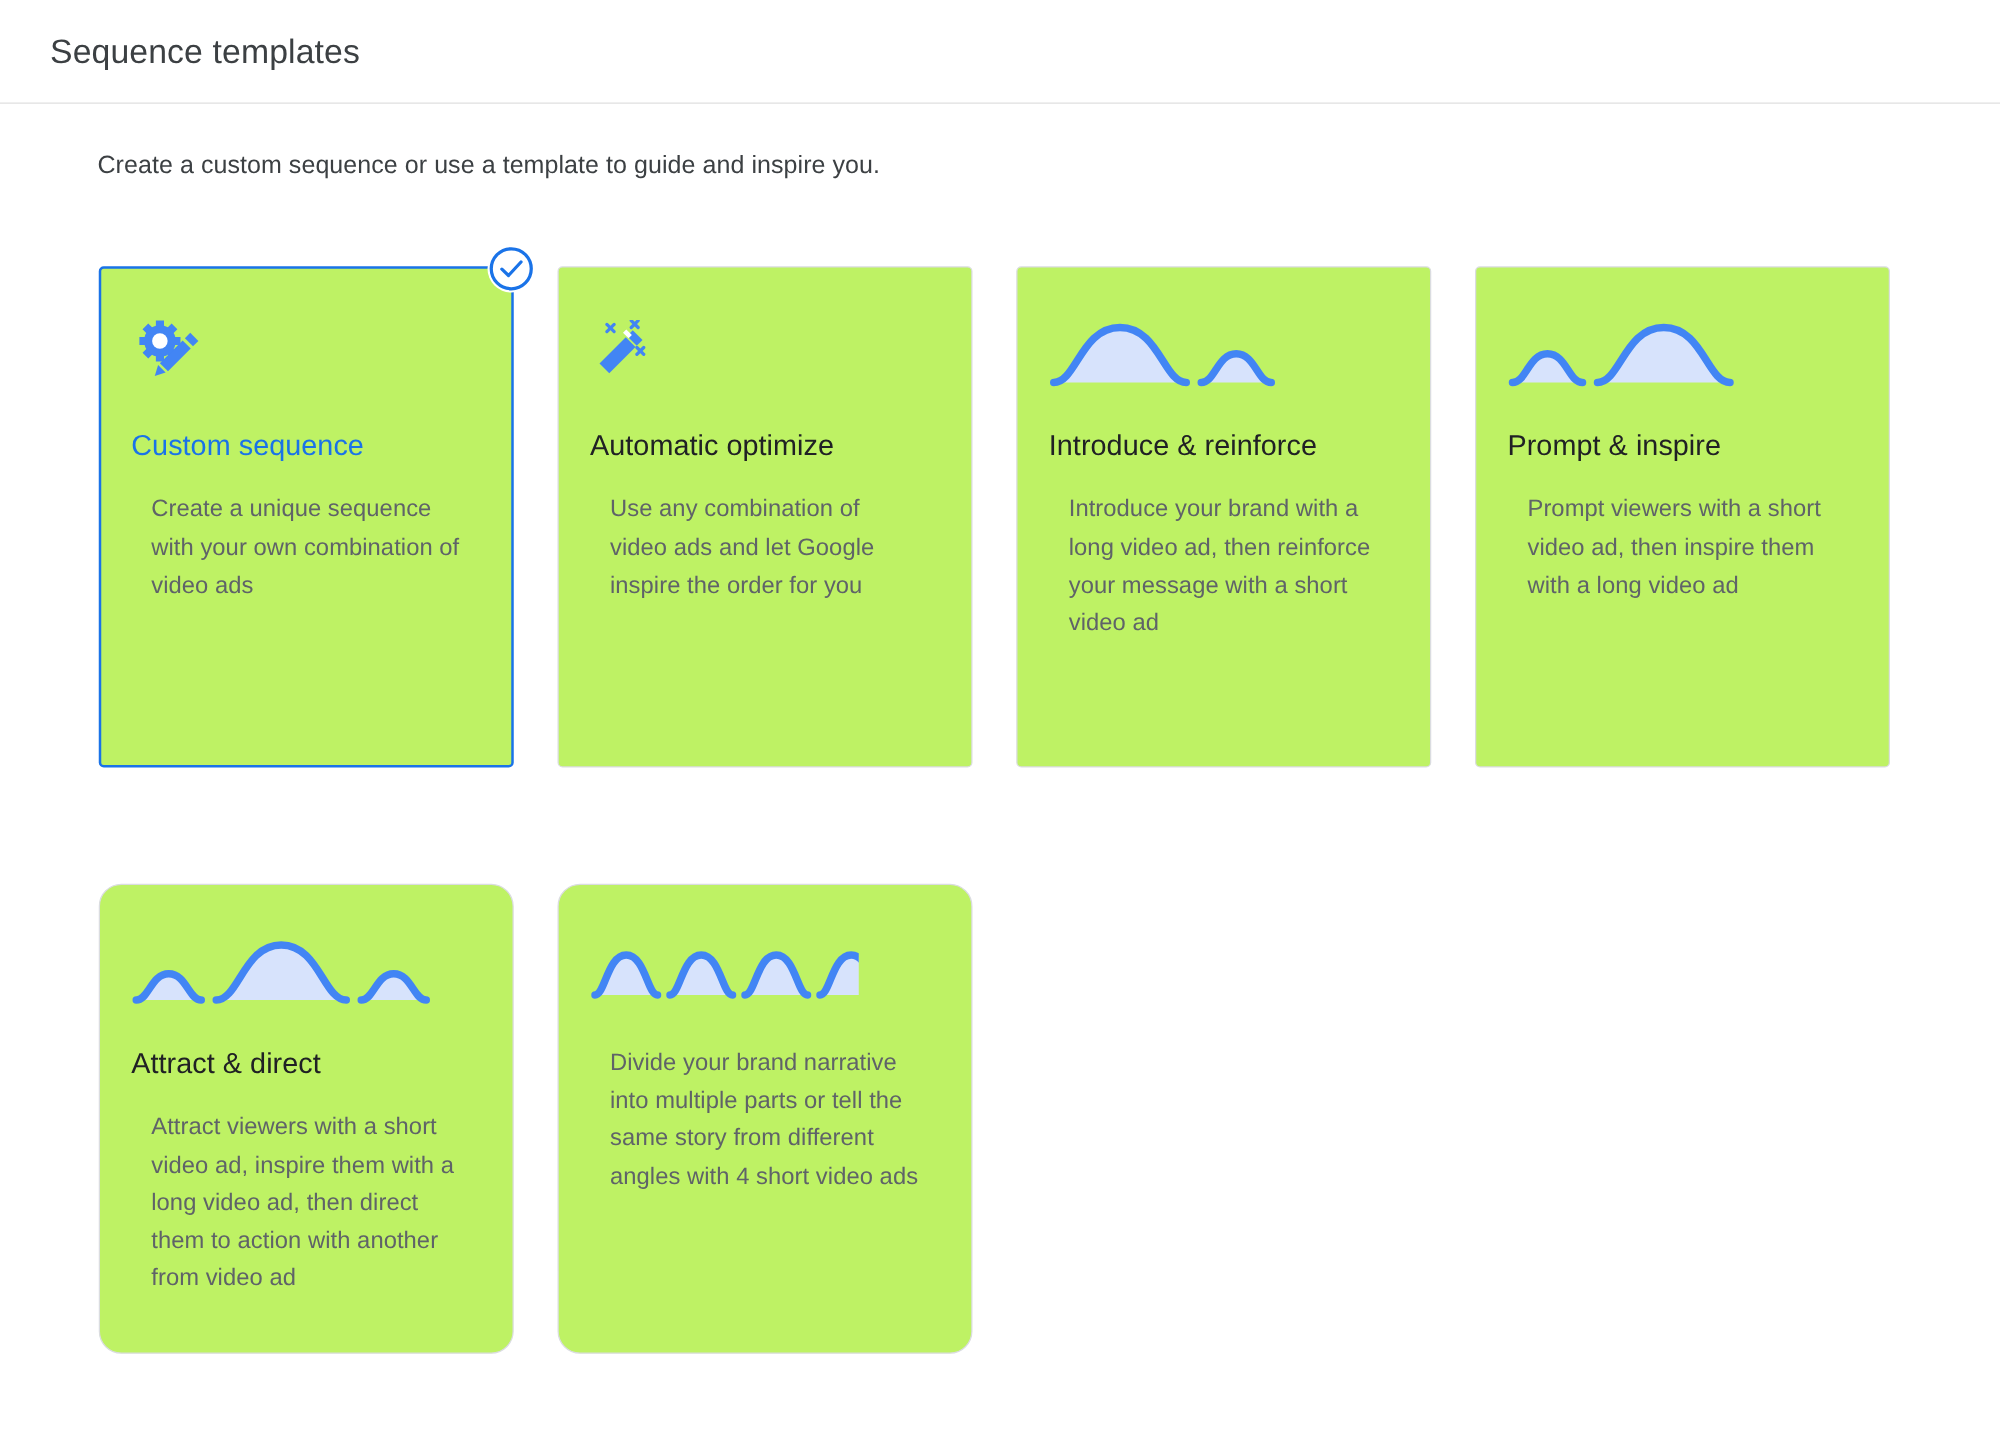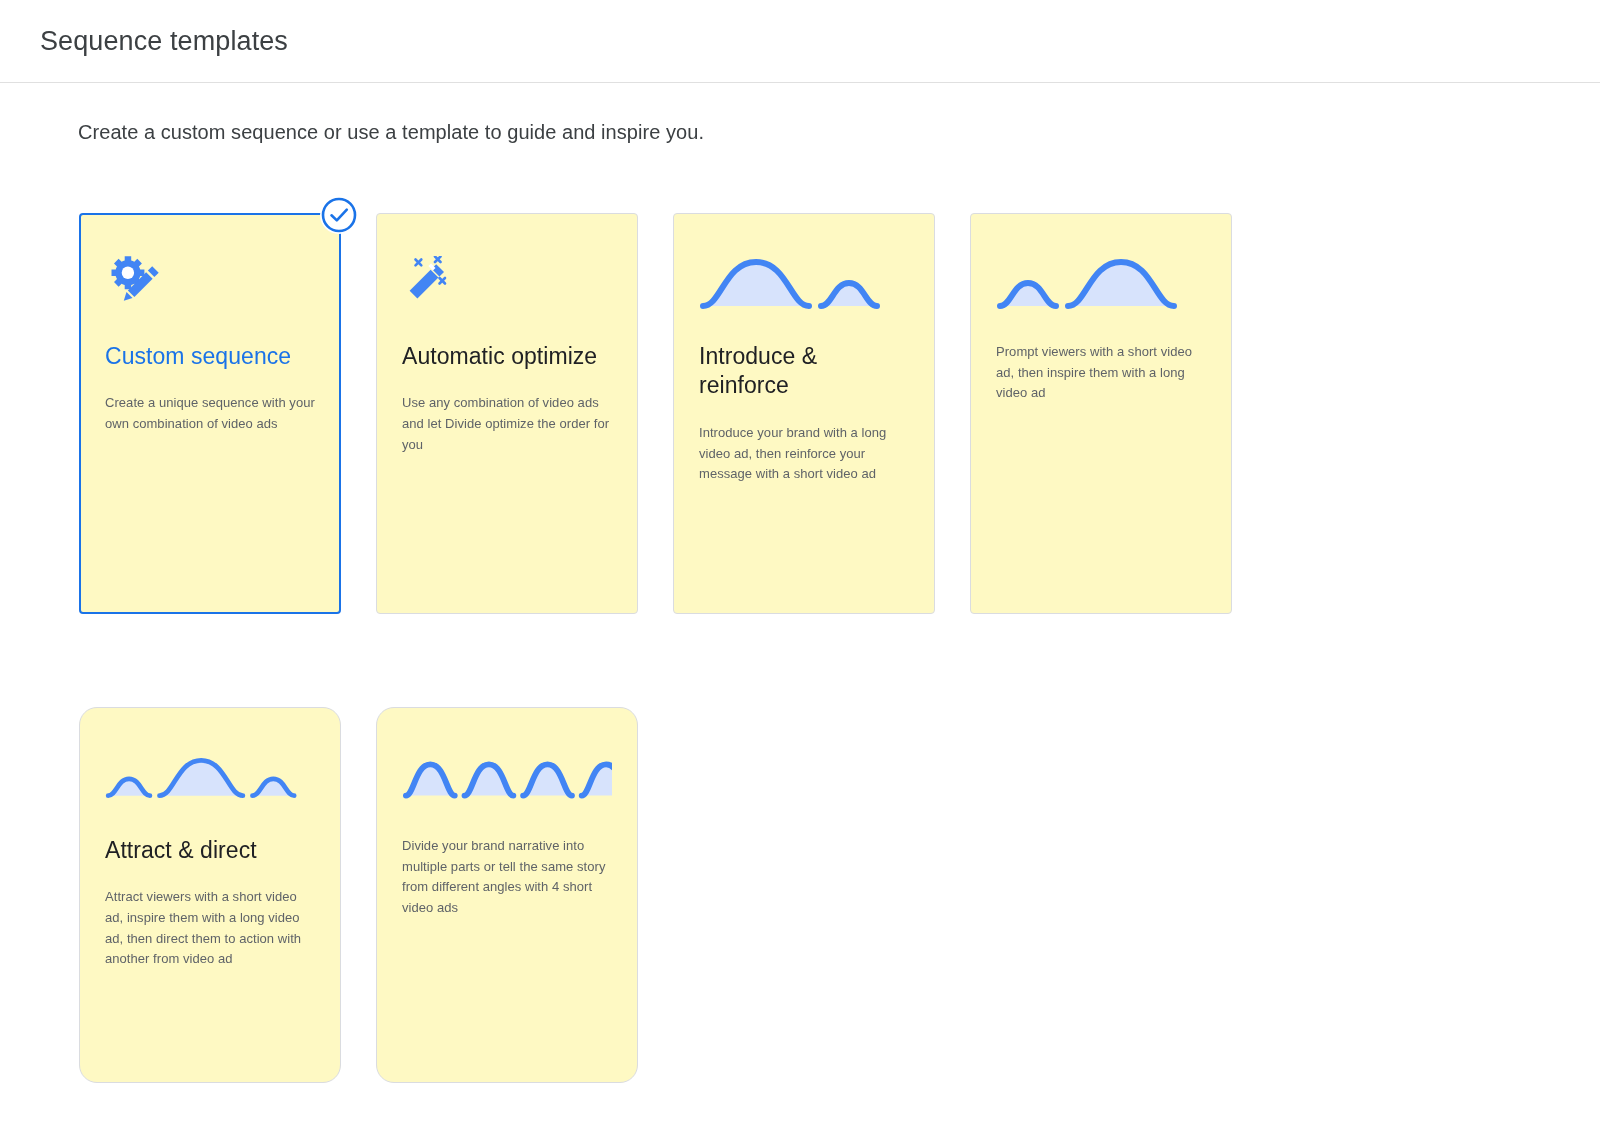--- a/index.html
+++ b/index.html
@@ -54,22 +54,22 @@
     display: flex;
     gap: 35px;
   }
   .card-row.row-2 {
     margin-top: 93px;
   }
 
   .card {
     position: relative;
     box-sizing: border-box;
-    width: 262px;
-    background: #fef9c3;
+    width: 332px;
+    background: #bef264;
     border: 1px solid #dadce0;
     border-radius: 4px;
     padding: 38px 25px 24px 25px;
     cursor: pointer;
   }
   .card.row1 { height: 401px; }
   .card.row2 { height: 376px; border-radius: 18px; }
 
   .card.selected {
     border: 2px solid #1a73e8;
@@ -107,25 +107,25 @@
     line-height: 1.28;
     color: #202124;
     margin: 0 0 22px 0;
     letter-spacing: 0.05px;
   }
   .card.selected .card-title {
     color: #1a73e8;
     font-weight: 400;
   }
   .card-desc {
-    font-size: 13px;
+    font-size: 19px;
     font-weight: 400;
     line-height: 1.59;
     color: #5f6368;
-    margin: 0;
+    margin: 16px;
     letter-spacing: 0.05px;
   }
 </style>
 </head>
 <body>
 
 <div class="page-header">
   <h1 class="page-title">Sequence templates</h1>
 </div>
 
@@ -174,21 +174,21 @@
             <line x1="19.3" y1="3.5" x2="13.5" y2="9.3"></line>
             <line x1="33.0" y1="0.5" x2="38.5" y2="6.0"></line>
             <line x1="38.5" y1="0.5" x2="33.0" y2="6.0"></line>
             <line x1="37.5" y1="22.0" x2="43.0" y2="27.5"></line>
             <line x1="43.0" y1="22.0" x2="37.5" y2="27.5"></line>
           </g>
         </svg>
       </div>
 
       <h2 class="card-title">Automatic optimize</h2>
-      <p class="card-desc">Use any combination of video ads and let Divide optimize the order for you</p>
+      <p class="card-desc">Use any combination of video ads and let Google inspire the order for you</p>
     </div>
 
     <div class="card row1">
       <div class="card-icon">
         <svg width="195" height="64" viewBox="0 0 195 64">
           <path d="M4 54 C22 54 26 10 57 10 C88 10 92 54 110 54 Z" fill="#d7e3fc"></path>
           <path d="M4 54 C22 54 26 10 57 10 C88 10 92 54 110 54" fill="none" stroke="#4285f4" stroke-width="6" stroke-linecap="round"></path>
           <path d="M122 54 C133 54 135 31 150 31 C165 31 167 54 178 54 Z" fill="#d7e3fc"></path>
           <path d="M122 54 C133 54 135 31 150 31 C165 31 167 54 178 54" fill="none" stroke="#4285f4" stroke-width="6" stroke-linecap="round"></path>
         </svg>
@@ -201,20 +201,21 @@
     <div class="card row1">
       <div class="card-icon">
         <svg width="195" height="64" viewBox="0 0 195 64">
           <path d="M4 54 C15 54 17 31 32 31 C47 31 49 54 60 54 Z" fill="#d7e3fc"></path>
           <path d="M4 54 C15 54 17 31 32 31 C47 31 49 54 60 54" fill="none" stroke="#4285f4" stroke-width="6" stroke-linecap="round"></path>
           <path d="M72 54 C90 54 94 10 125 10 C156 10 160 54 178 54 Z" fill="#d7e3fc"></path>
           <path d="M72 54 C90 54 94 10 125 10 C156 10 160 54 178 54" fill="none" stroke="#4285f4" stroke-width="6" stroke-linecap="round"></path>
         </svg>
       </div>
 
+      <h2 class="card-title">Prompt &amp; inspire</h2>
       <p class="card-desc">Prompt viewers with a short video ad, then inspire them with a long video ad</p>
     </div>
 
   </div>
 
   <div class="card-row row-2">
 
     <div class="card row2">
       <div class="card-icon">
         <svg width="262" height="64" viewBox="0 0 262 64">

